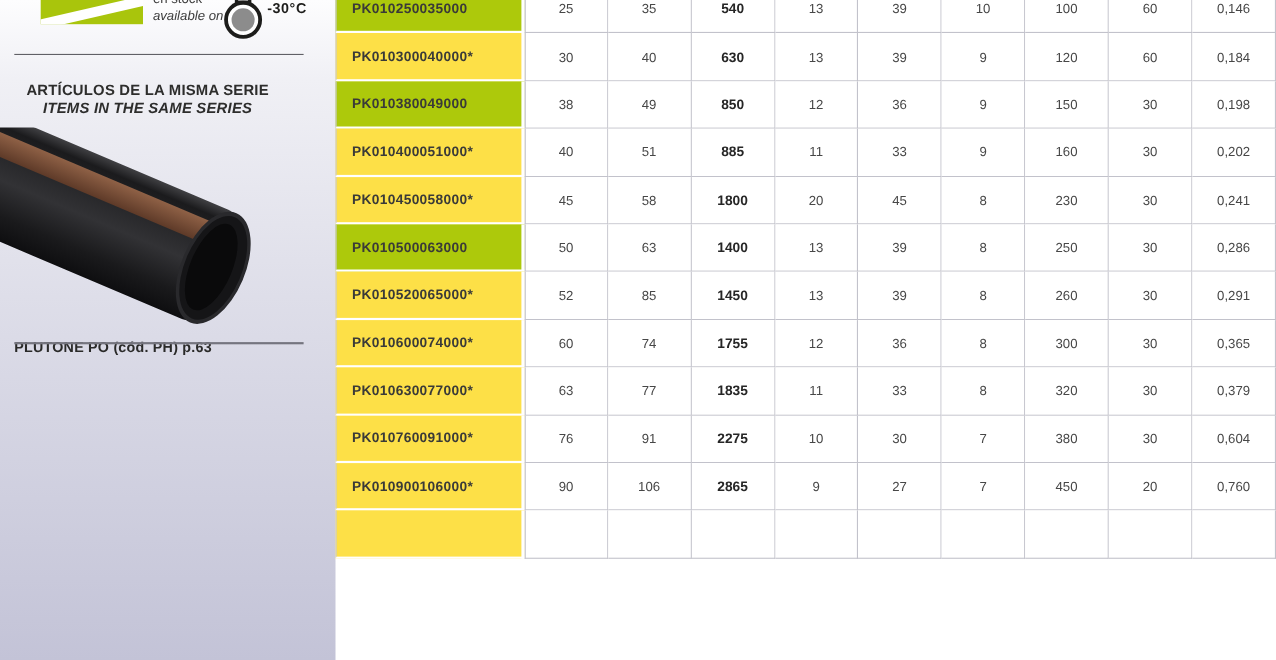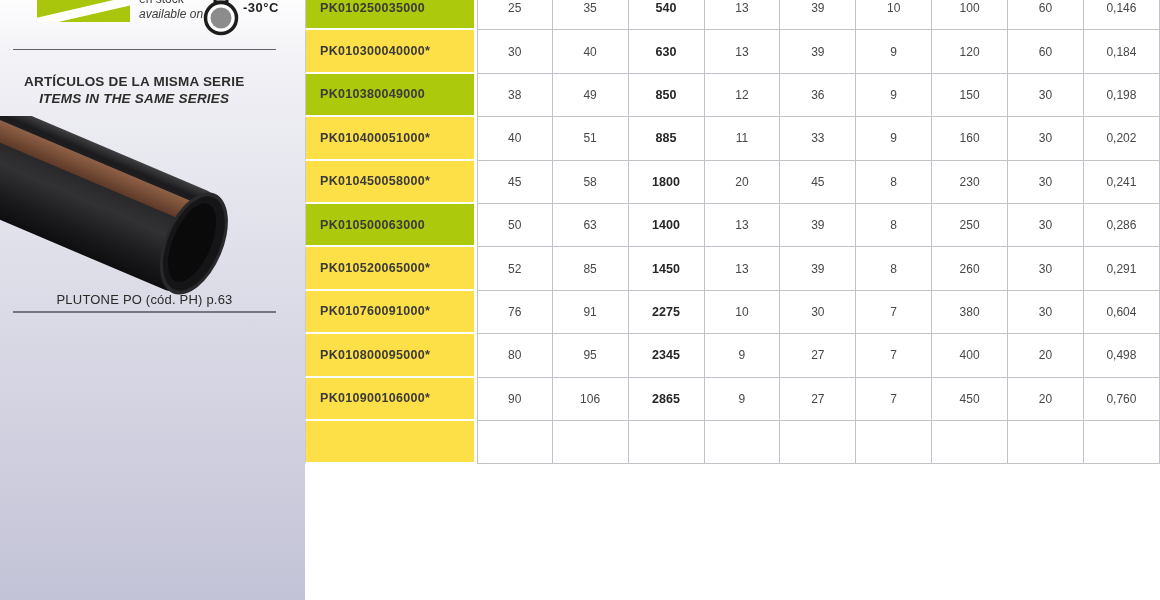--- a/index.html
+++ b/index.html
@@ -35,22 +35,22 @@
   .divider.d1{top:49px;border-top:1.5px solid #606066;}
   .divider.d2{top:311px;border-top:2px solid #75757f;}
   .series-heading{
     position:absolute;left:24px;top:74px;
     font-size:13.5px;line-height:16.5px;font-weight:bold;color:#2d2d2c;
     letter-spacing:.2px;
   }
   .series-heading .en{font-style:italic;text-align:center;}
   .hose-wrap{position:absolute;left:0;top:116px;width:300px;height:190px;}
   .hose-caption{
-    position:absolute;left:13px;top:292px;width:263px;text-align:center;
-    font-size:13px;font-weight:normal;color:#2a2a29;letter-spacing:.2px;
+    position:absolute;left:13px;top:308px;width:263px;text-align:left;
+    font-size:13px;font-weight:bold;color:#2a2a29;letter-spacing:.2px;
   }
   
   table.datatable{
     position:absolute;left:305px;top:-13px;
     border-collapse:separate;border-spacing:0;table-layout:fixed;
   }
   .datatable tr{height:43.4px;}
   .datatable td{box-sizing:border-box;vertical-align:middle;}
   td.code{
     font-weight:bold;font-size:12.5px;color:#3a3a38;letter-spacing:.3px;
@@ -224,44 +224,56 @@
     <td class="num">85</td>
     <td class="num emph">1450</td>
     <td class="num">13</td>
     <td class="num">39</td>
     <td class="num">8</td>
     <td class="num">260</td>
     <td class="num">30</td>
     <td class="num">0,291</td>
   </tr>
       <tr>
+    <td class="code lavender">PK010600074000*</td>
+    <td class="num first">60</td>
+    <td class="num">74</td>
+    <td class="num emph">1755</td>
+    <td class="num">12</td>
+    <td class="num">36</td>
+    <td class="num">8</td>
+    <td class="num">300</td>
+    <td class="num">30</td>
+    <td class="num">0,365</td>
+  </tr>
+      <tr>
+    <td class="code lavender">PK010630077000*</td>
+    <td class="num first">63</td>
+    <td class="num">77</td>
+    <td class="num emph">1835</td>
+    <td class="num">11</td>
+    <td class="num">33</td>
+    <td class="num">8</td>
+    <td class="num">320</td>
+    <td class="num">30</td>
+    <td class="num">0,379</td>
+  </tr>
+      <tr>
     <td class="code lavender">PK010760091000*</td>
     <td class="num first">76</td>
     <td class="num">91</td>
     <td class="num emph">2275</td>
     <td class="num">10</td>
     <td class="num">30</td>
     <td class="num">7</td>
     <td class="num">380</td>
     <td class="num">30</td>
     <td class="num">0,604</td>
   </tr>
       <tr>
-    <td class="code lavender">PK010800095000*</td>
-    <td class="num first">80</td>
-    <td class="num">95</td>
-    <td class="num emph">2345</td>
-    <td class="num">9</td>
-    <td class="num">27</td>
-    <td class="num">7</td>
-    <td class="num">400</td>
-    <td class="num">20</td>
-    <td class="num">0,498</td>
-  </tr>
-      <tr>
     <td class="code lavender">PK010900106000*</td>
     <td class="num first">90</td>
     <td class="num">106</td>
     <td class="num emph">2865</td>
     <td class="num">9</td>
     <td class="num">27</td>
     <td class="num">7</td>
     <td class="num">450</td>
     <td class="num">20</td>
     <td class="num">0,760</td>

